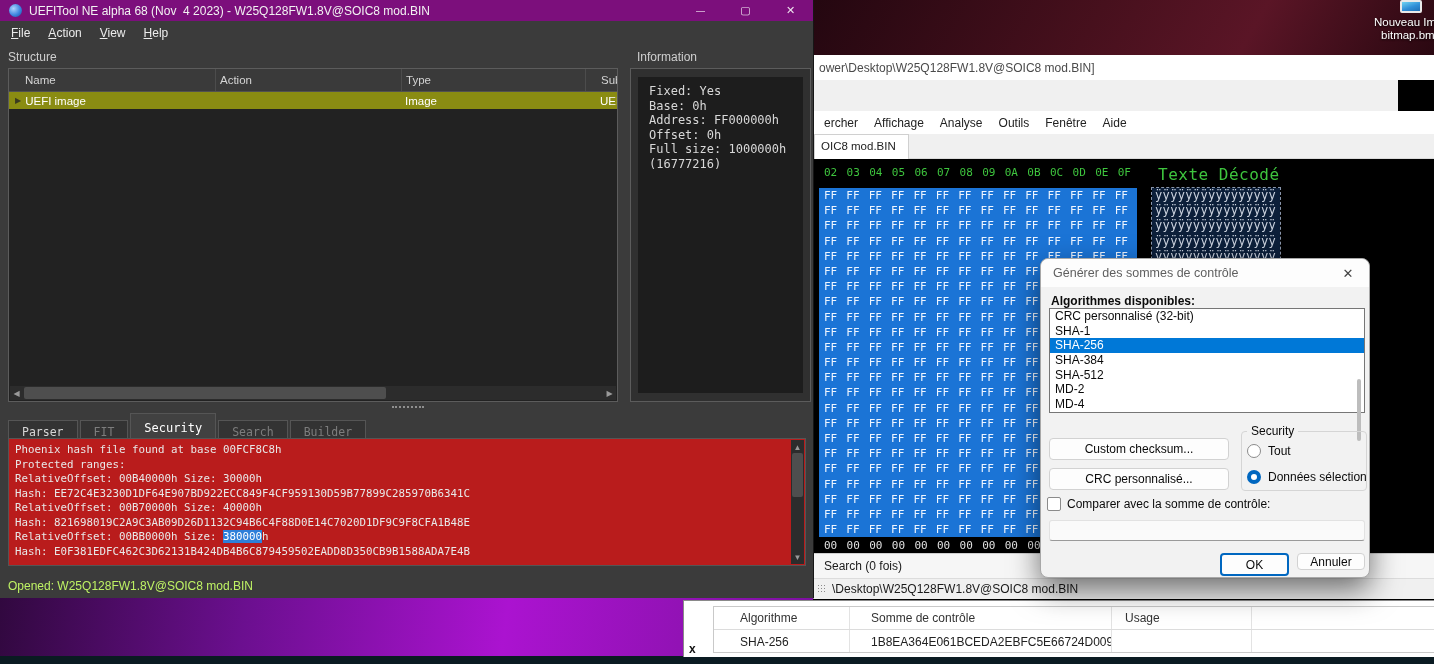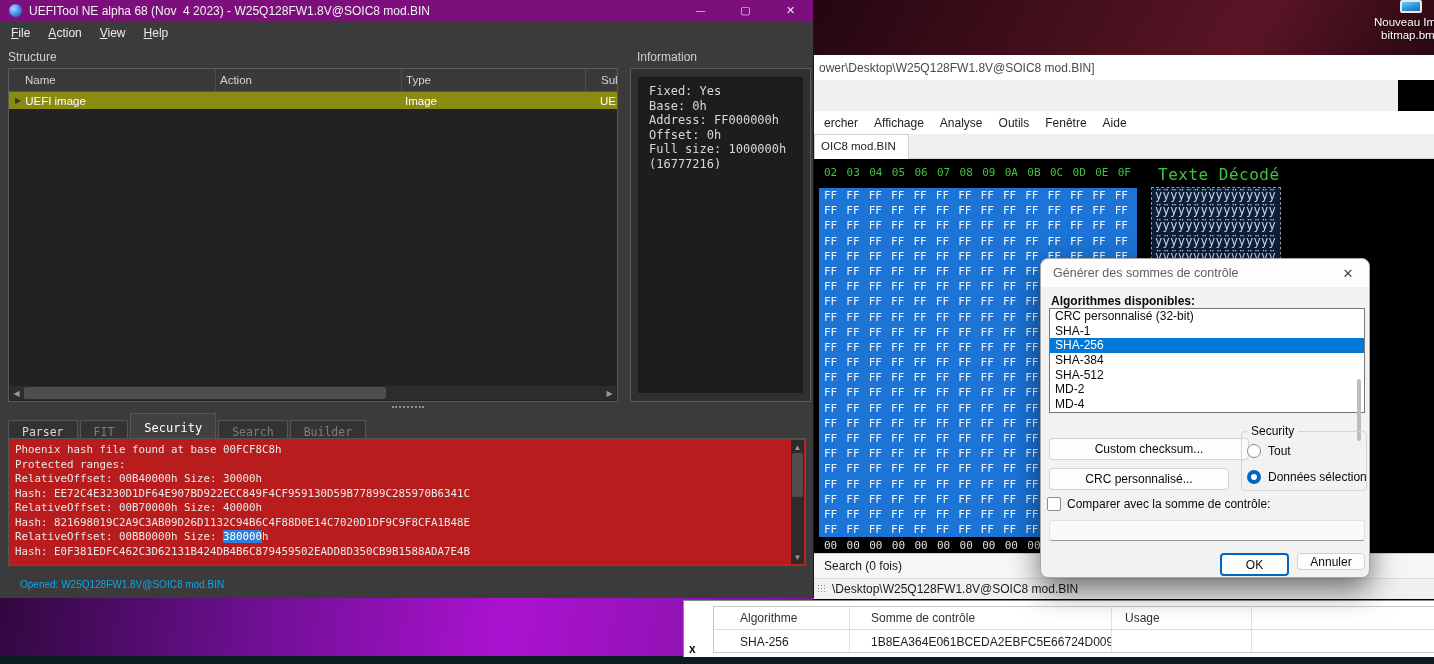--- a/index.html
+++ b/index.html
@@ -127,21 +127,21 @@
 
   #ut-sec{left:8px;top:438px;width:798px;height:128px;background:#b91c1c;border:1px solid #555}
   #sec-lines{padding:4px 0 0 6px;font-size:10.8px;line-height:14.55px;color:#e8e8e8;
     font-family:"DejaVu Sans Mono",monospace;white-space:pre}
   .hl{background:#2e7fd9;color:#fff}
   #ut-vscroll{position:absolute;right:1px;top:1px;bottom:1px;width:13px;background:#2c2c2c}
   #ut-vscroll .scr-up{position:absolute;top:0;width:13px}
   #ut-vscroll .scr-down{position:absolute;bottom:0;width:13px}
   #ut-vthumb{position:absolute;left:1px;width:11px;top:13px;height:44px;background:#4e4e4e;border-radius:2px}
 
-  #ut-status{left:20px;top:579px;font-size:10px;color:#0ea5e9;white-space:nowrap}
+  #ut-status{left:8px;top:579px;font-size:12px;color:#bef264;white-space:nowrap}
 
   
   #ckpanel{left:683px;top:600px;width:751px;height:57px;background:#fff;
     border-left:1px solid #8a8a8a;border-top:1px solid #8a8a8a;z-index:3}
   #ck-close{position:absolute;left:5px;bottom:1px;font-size:12px;font-weight:bold;color:#111}
   #cktable{position:absolute;left:29px;top:5px;right:0;bottom:4px;border:1px solid #c9c9c9;border-right:none;overflow:hidden}
   .ck-row{display:flex;align-items:center;height:23px;font-size:12px;color:#222}
   #ck-head{border-bottom:1px solid #dcdcdc;color:#333}
   .ck-c{height:100%;display:flex;align-items:center;overflow:hidden;white-space:nowrap}
   .ck-c0{width:135px;padding-left:26px}
@@ -159,21 +159,21 @@
     justify-content:center;color:#444;font-size:13px}
   #dlg-close::after{content:"✕"}
   #dlg-algos-label{position:absolute;left:10px;top:35px;font-weight:bold;font-size:12px}
   #algo-list{position:absolute;left:8px;top:49px;width:316px;height:105px;background:#fff;
     border:1px solid #767676;overflow:hidden}
   .algo{height:14.7px;line-height:14.7px;padding-left:5px;white-space:nowrap}
   .algo.sel{background:#0078d7;color:#fff}
   #algo-scroll{position:absolute;left:316px;top:120px;width:4px;height:62px;background:#bdbdbd;border-radius:2px}
   .dlg-btn{position:absolute;background:#fdfdfd;border:1px solid #d2d2d2;border-radius:4px;
     display:flex;align-items:center;justify-content:center;color:#0a0a0a}
-  #btn-custom{left:8px;top:179px;width:200px;height:22px}
+  #btn-custom{left:8px;top:179px;width:180px;height:22px}
   #btn-crc{left:8px;top:209px;width:180px;height:22px}
   #dlg-group{position:absolute;left:200px;top:172px;width:126px;height:60px;border:1px solid #d5d5d5;
     border-radius:4px;overflow:hidden}
   #dlg-group-label{position:absolute;left:206px;top:165px;background:#f2f2f2;padding:0 4px;font-size:12px}
   .radio-row{position:absolute;left:5px;display:flex;align-items:center;gap:7px;white-space:nowrap}
   #radio-row-all{top:12px}
   #radio-row-sel{top:38px}
   .radio{width:14px;height:14px;border-radius:50%;border:1px solid #8b8b8b;background:#fff;flex:0 0 auto}
   .radio.sel{border:4.5px solid #0067c0}
   #dlg-check-row{position:absolute;left:6px;top:238px;display:flex;align-items:center;gap:6px}

